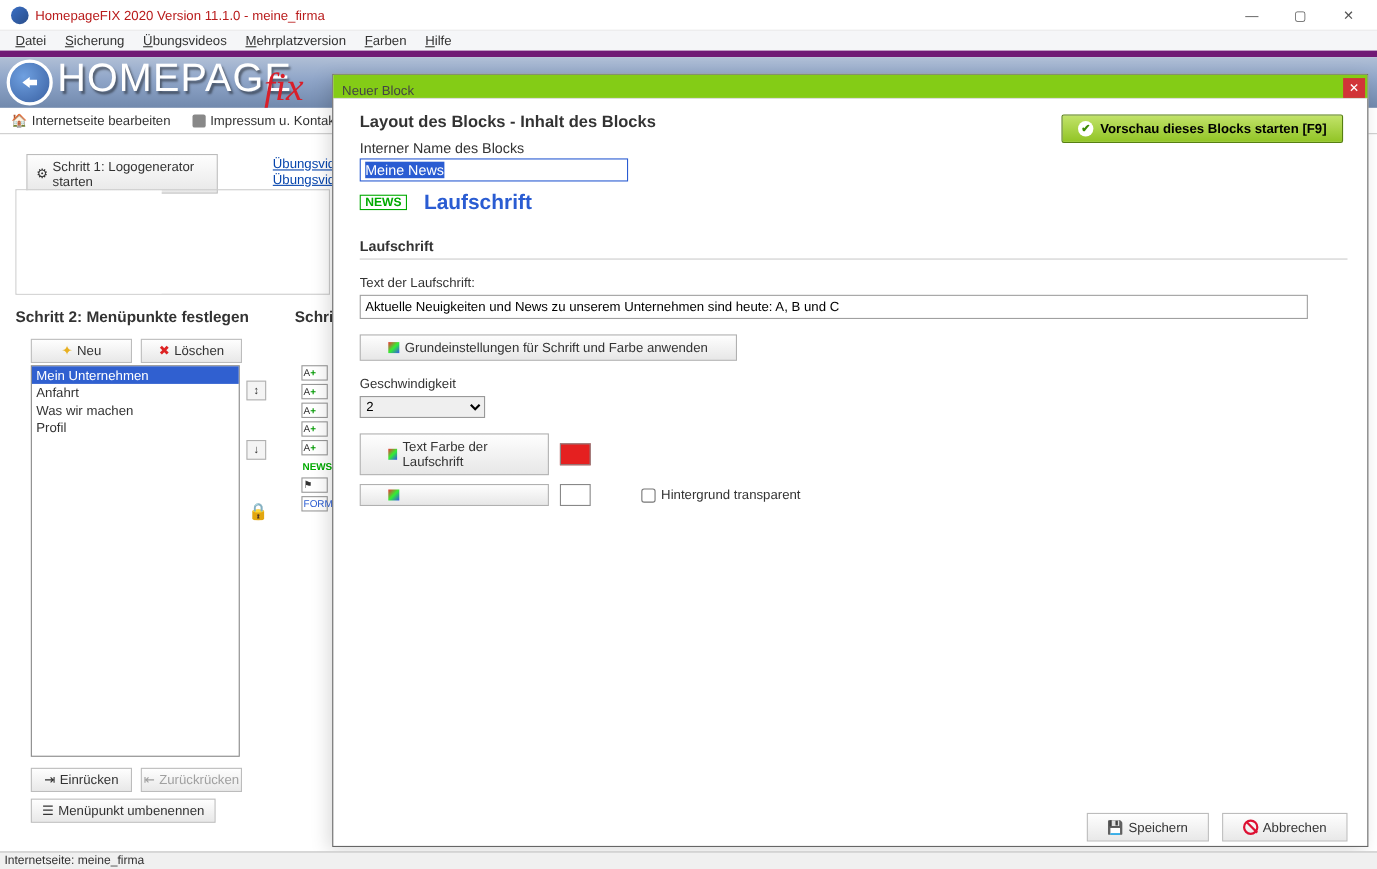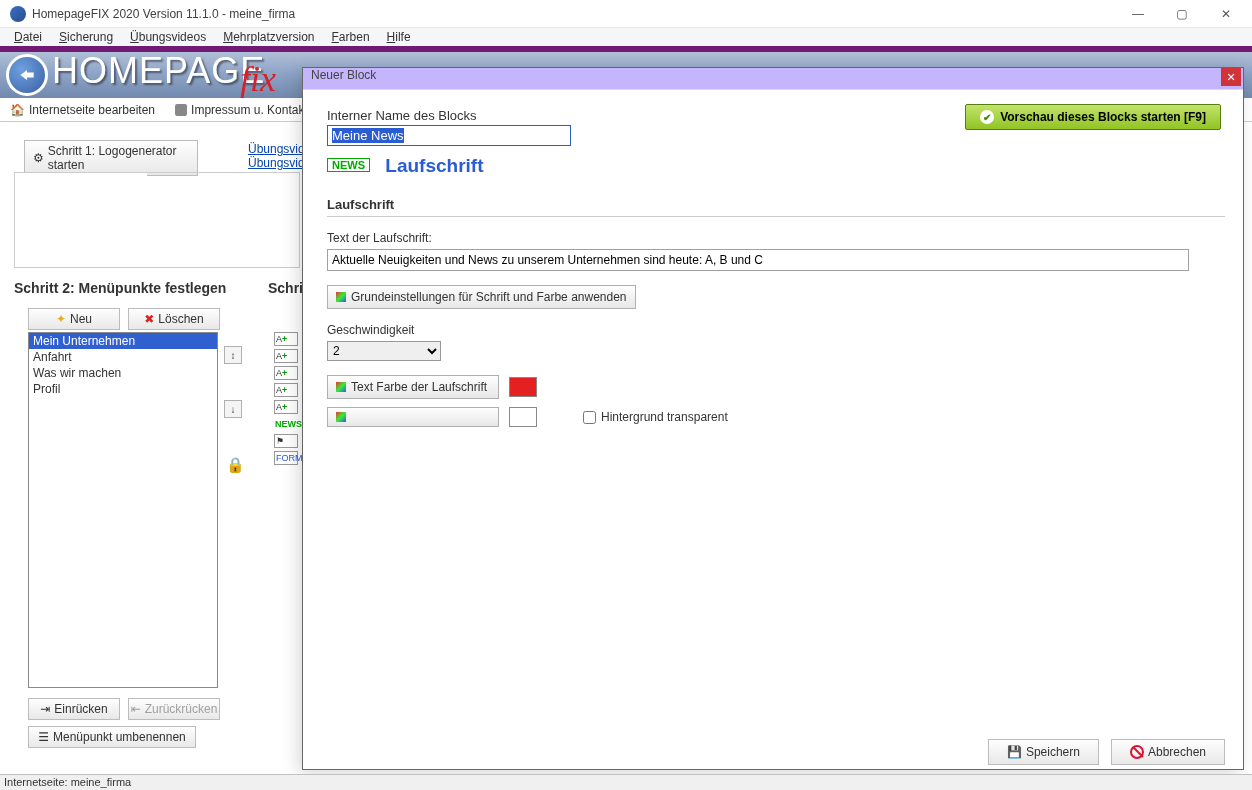--- a/index.html
+++ b/index.html
@@ -1,21 +1,21 @@
 <!DOCTYPE html>
 <html><head>
 <meta charset="utf-8">
 <style>
 * { box-sizing: border-box; margin: 0; padding: 0; }
 body { font-family: "Segoe UI", Tahoma, sans-serif; font-size: 12px; color: #333; background: #fff; width: 1252px; height: 790px; overflow: hidden; position: relative; }
 
 
 .titlebar { height: 28px; background: #fff; display: flex; align-items: center; padding: 0 4px; border-bottom: 1px solid #e8e8e8; }
 .titlebar .app-icon { width: 16px; height: 16px; border-radius: 50%; background: linear-gradient(135deg,#3a6fc5,#2a4e8a); margin: 0 6px; display: inline-block; }
-.titlebar .title-text { color: #404040; font-size: 12px; }
+.titlebar .title-text { color: #b91c1c; font-size: 12px; }
 .titlebar .win-controls { margin-left: auto; display: flex; }
 .titlebar .win-btn { width: 44px; height: 28px; display: flex; align-items: center; justify-content: center; color: #555; font-size: 12px; }
 
 
 .menubar { height: 24px; background: #f5f6f8; border-bottom: 6px solid #701a75; display: flex; align-items: center; padding-left: 6px; gap: 1px; }
 .menubar .menu-item { padding: 2px 8px; font-size: 12px; }
 .menubar .menu-item u { text-decoration: underline; }
 
 
 .header-banner { height: 46px; background: linear-gradient(180deg,#b0bfd6 0%, #8fa5c8 45%, #7189ad 100%); position: relative; overflow: hidden; }
@@ -60,37 +60,37 @@
 
 .step3-title { position:absolute; left:268px; top:158px; font-size:14px; font-weight:bold; }
 .step3-icons { position:absolute; left:274px; top:210px; display:flex; flex-direction:column; gap:3px; }
 .step3-icons .irow { width:24px; height:14px; border:1px solid #999; font-size:9px; display:flex;align-items:center; padding-left:1px; background:#fff; }
 .step3-icons .plus { color:#090; font-weight:bold; }
 .step3-icons .news { color:#0a0; font-weight:bold; border:none; }
 .step3-icons .form { color:#2a5cd2; }
 
 
 .dialog { position:absolute; left:302px; top:67px; width:942px; height:703px; background:#fff; border:1px solid #666; box-shadow: -4px 4px 16px rgba(0,0,0,.15); }
-.dialog-title { height:22px; background:#c4b5fd; display:flex; align-items:flex-start; padding:0 2px 12px 8px; font-size:12px; color:#444; border-bottom:1px solid #ddd; }
+.dialog-title { height:22px; background:#84cc16; display:flex; align-items:flex-end; padding:0 2px 0 8px; font-size:12px; color:#444; border-bottom:1px solid #ddd; }
 .dialog-title .close { margin-left:auto; width:20px; height:18px; background:#d13438; color:#fff; display:flex; align-items:center; justify-content:center; font-size:11px; }
 .dialog-body { padding: 10px 18px 0 24px; }
 .dlg-h1 { font-size:15px; font-weight:bold; margin-top:2px; }
 .dlg-label { font-size:13px; margin-top:8px; color:#333; }
 .dlg-input { width:244px; border:1px solid #2a5cd2; padding:2px 4px; font-size:13px; margin-top:2px; }
 .dlg-input .selected { background:#2a5cd2; color:#fff; }
 .news-tag { display:inline-block; border:1px solid #0a0; color:#0a0; font-size:11px; padding:0 4px; margin-top:12px; font-weight:bold; }
 .laufschrift-title { display:inline-block; font-size:19px; font-weight:bold; color:#2a5cd2; margin-left:12px; vertical-align:-3px; }
 
 .preview-btn { position:absolute; right:22px; top:36px; background: linear-gradient(#c2e36a, #91c425); border:1px solid #567f11; padding:5px 14px; font-size:12px; font-weight:bold; color:#000; display:flex; align-items:center; gap:6px; border-radius:2px; }
 .preview-btn .chk { width:14px; height:14px; border-radius:50%; background:#fff; display:inline-flex; align-items:center; justify-content:center; color:#3a8a00; font-size:10px; }
 
 .section-head { font-size:13px; font-weight:bold; margin-top:20px; border-bottom:1px solid #ccc; padding-bottom:4px; }
 .field-label { font-size:12px; margin-top:14px; }
 .wide-input { width:862px; padding:3px 4px; border:1px solid #a0a0a0; font-size:12px; margin-top:4px; }
-.small-btn { background: linear-gradient(#fefefe,#e7e7e7); border:1px solid #b0b0b0; padding:4px 8px; font-size:12px; display:inline-flex; align-items:center; gap:5px; margin-top:14px; cursor:pointer; }
+.small-btn { background: linear-gradient(#fefefe,#e7e7e7); border:1px solid #b0b0b0; padding:4px 25px; font-size:12px; display:inline-flex; align-items:center; gap:5px; margin-top:14px; cursor:pointer; }
 .color-square { width:10px; height:10px; background:linear-gradient(135deg,#e33,#3e3 50%,#35e); display:inline-block; }
 
 .two-col { display:flex; gap:70px; margin-top:14px; }
 .two-col .col label { font-size:12px; display:block; }
 .two-col select { width:114px; margin-top:4px; padding:1px; border:1px solid #999; font-size:12px; }
 
 .swatch-row { display:flex; align-items:center; gap:10px; margin-top:14px; }
 .swatch-row .small-btn { margin-top:0; width:172px; }
 .swatch { width:28px; height:20px; border:1px solid #888; }
 .checkbox-row { display:inline-flex; align-items:center; gap:5px; margin-left:36px; font-size:12px; }
@@ -215,20 +215,21 @@
     <div class="irow form">FORM</div>
   </div>
 </div>
 
 <div class="dialog">
   <div class="dialog-title">
     <span>Neuer Block</span>
     <div class="close">✕</div>
   </div>
   <div class="dialog-body">
+    <div class="dlg-h1">Layout des Blocks - Inhalt des Blocks</div>
     <div class="dlg-label">Interner Name des Blocks</div>
     <div class="dlg-input"><span class="selected">Meine News</span></div>
     <div>
       <span class="news-tag">NEWS</span>
       <span class="laufschrift-title">Laufschrift</span>
     </div>
 
     <div class="preview-btn">
       <span class="chk">✔</span>
       <span>Vorschau dieses Blocks starten [F9]</span>

